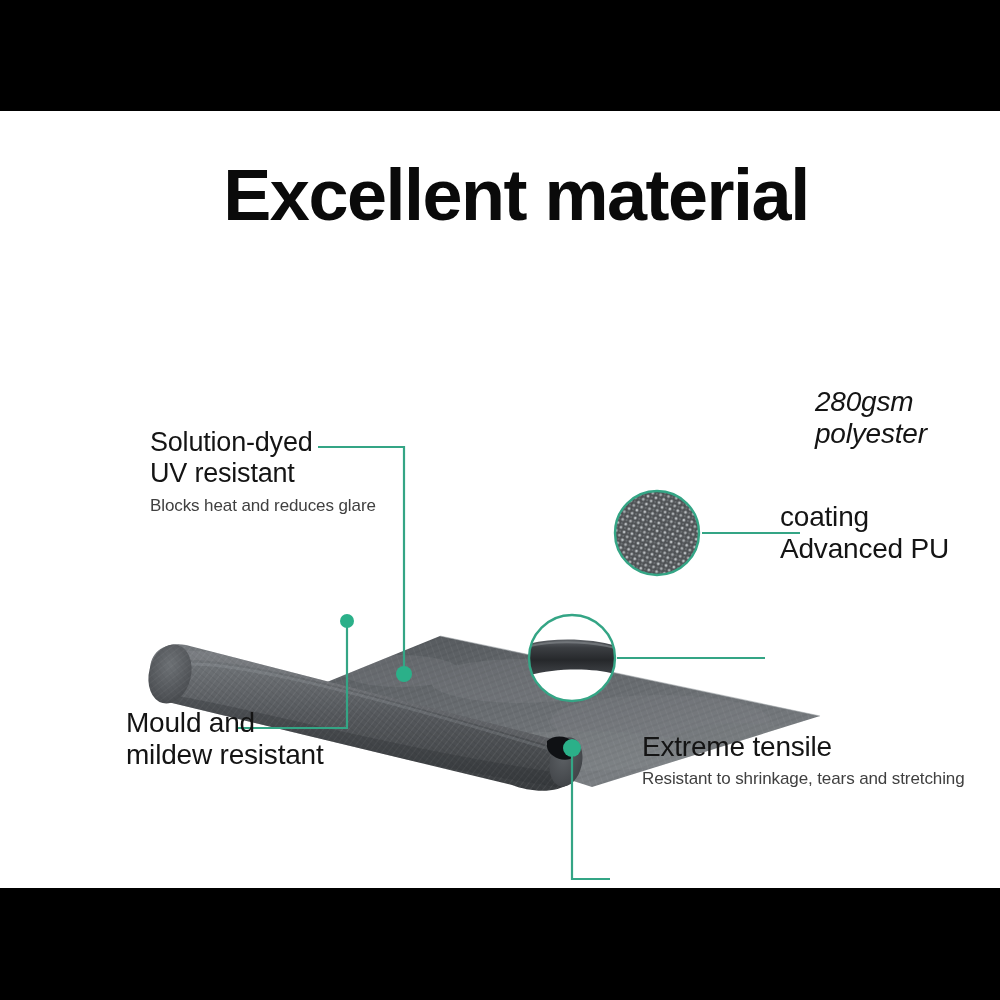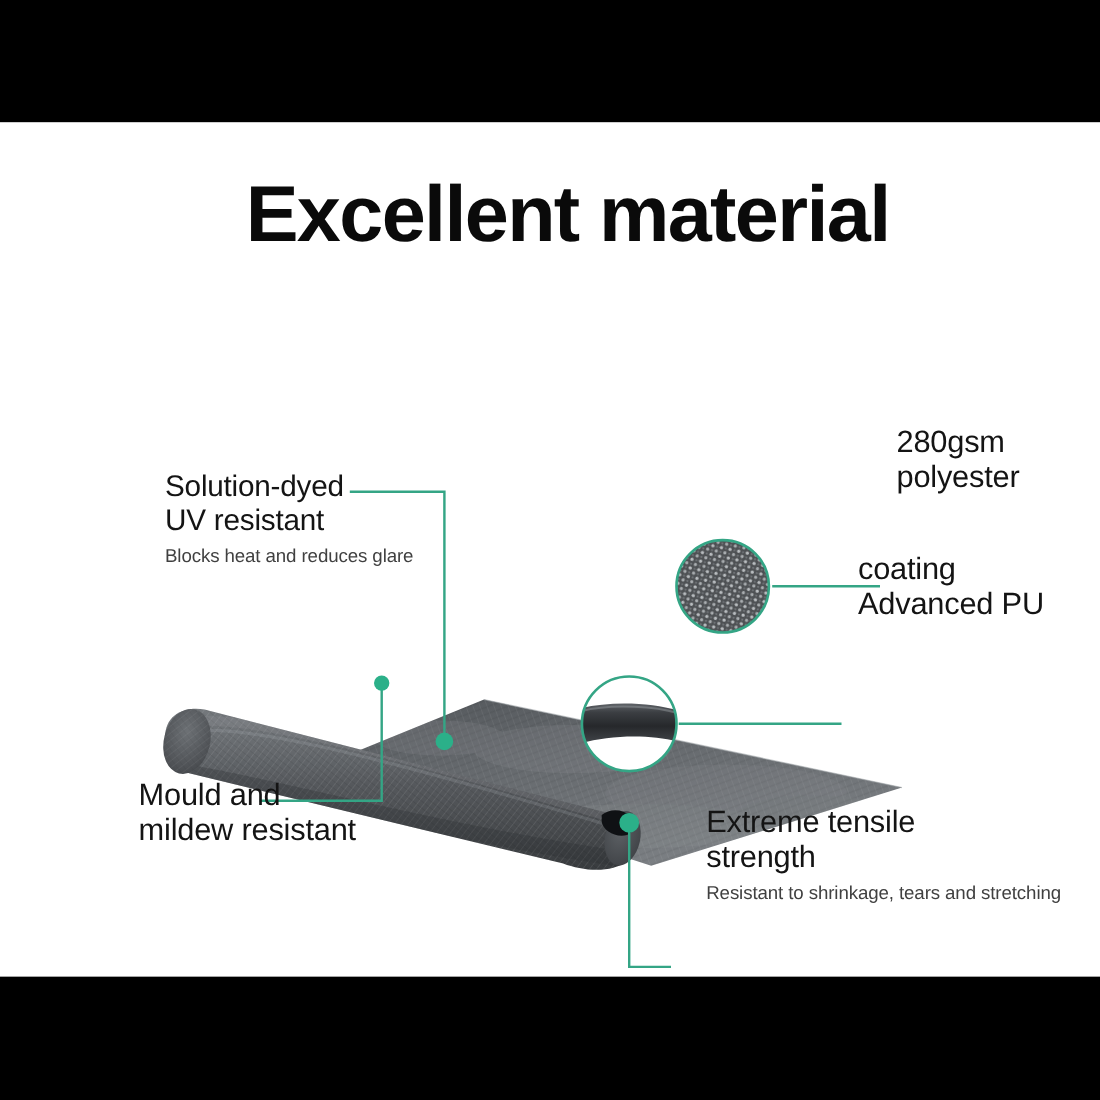--- a/index.html
+++ b/index.html
@@ -77,21 +77,21 @@
     font-weight: 400;
     color: #404040;
     line-height: 1.3;
     white-space: nowrap;
     margin-top: 5px;
     letter-spacing: -0.1px;
   }
   .c-title.big { font-size: 28px; }
 
   #callout-uv       { left: 150px; top: 287px; margin-top: 29px; }
-  #callout-gsm      { left: 815px; top: 275px; }
+  #callout-gsm      { left: 815px; top: 275px; font-style: italic; }
   #callout-pu       { left: 780px; top: 390px; }
   #callout-mould    { left: 126px; top: 596px; }
   #callout-tensile  { left: 622px; top: 620px; margin-left: 20px; }
 </style>
 </head>
 <body>
 
 <div id="page">
 
   <div class="bar" id="bar-top"></div>
@@ -267,18 +267,17 @@
       <div class="c-title big">Advanced PU</div>
     </div>
 
     <div class="callout" id="callout-mould">
       <div class="c-title big">Mould and</div>
       <div class="c-title big">mildew resistant</div>
     </div>
 
     <div class="callout" id="callout-tensile">
       <div class="c-title big">Extreme tensile</div>
-      <div class="c-title big">strength</div>
       <div class="c-sub">Resistant to shrinkage, tears and stretching</div>
     </div>
 
   </div>
 </div>
 
 </body></html>

